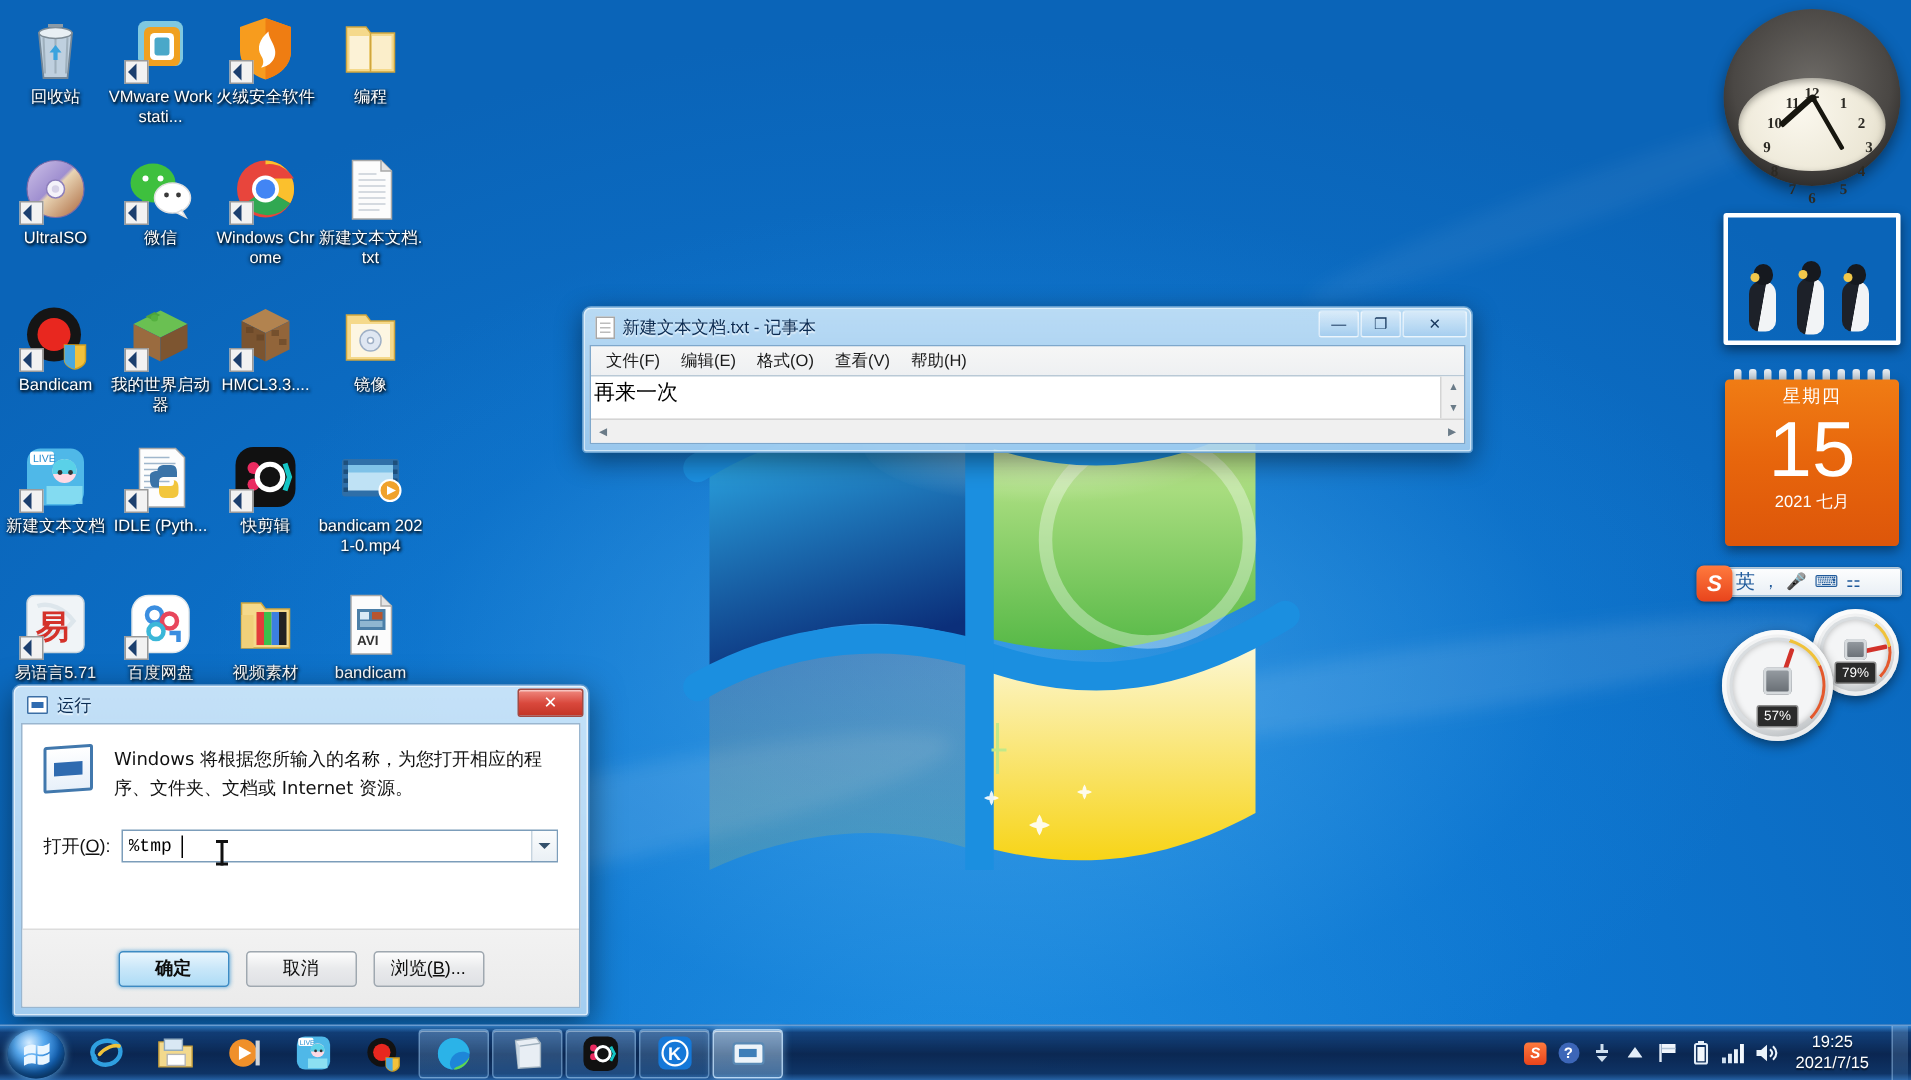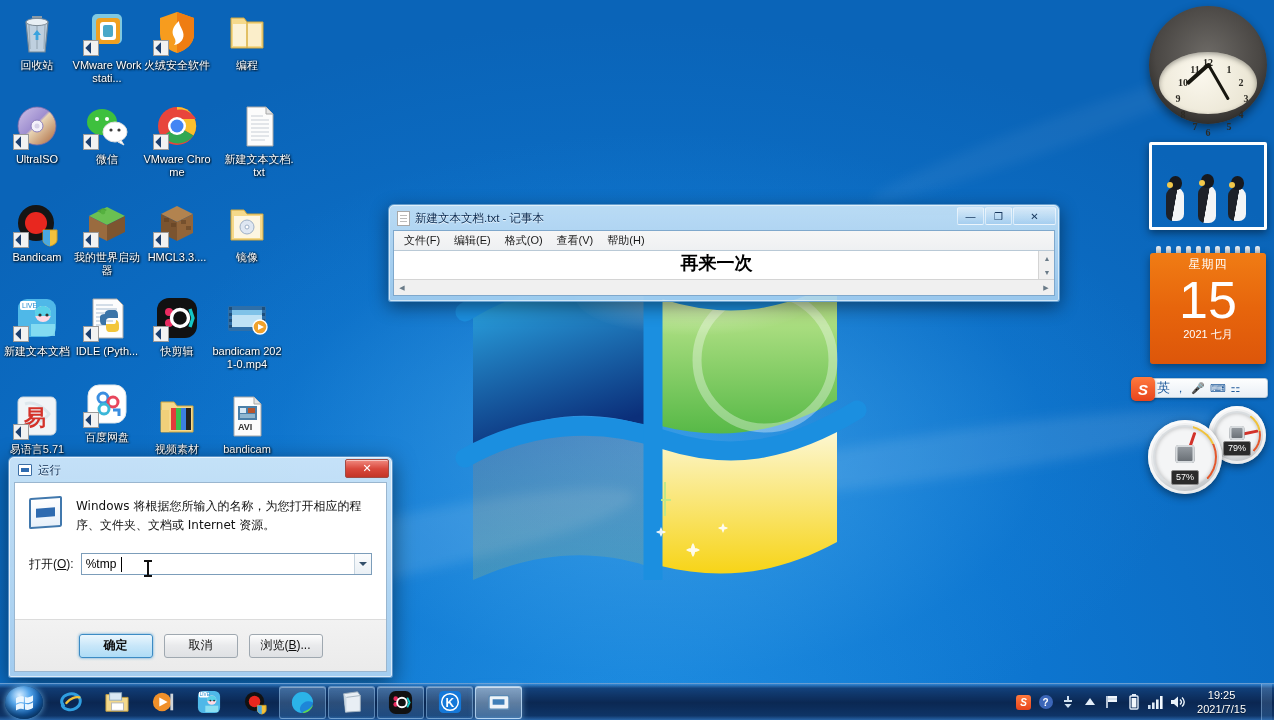--- a/index.html
+++ b/index.html
@@ -53,21 +53,21 @@
   }
   .shortcut-arrow::after {
     content: ""; position: absolute; left: 3px; top: 3px;
     width: 0; height: 0;
     border-left: 8px solid #1c3f6e; border-bottom: 8px solid transparent;
     transform: rotate(-45deg);
   }
 
   
   #notepad {
-    position: absolute; left: 388px; top: 204px; width: 672px; height: 98px;
+    position: absolute; left: 388px; top: 204px; width: 594px; height: 98px;
     background: linear-gradient(180deg, rgba(200,228,248,0.92), rgba(168,208,240,0.90));
     border: 1px solid rgba(90,150,200,0.85);
     border-radius: 6px 6px 3px 3px;
     box-shadow: 0 5px 18px rgba(0,0,0,0.45), inset 0 0 0 1px rgba(255,255,255,0.55);
     padding: 1px;
   }
   #notepad-titlebar {
     height: 24px; position: relative; display: flex; align-items: center;
     padding-left: 7px;
   }
@@ -106,24 +106,23 @@
   }
   #notepad-menu span {
     font-size: 11px; color: #1a1a1a; padding: 2px 7px; cursor: default;
   }
   #notepad-text-wrap {
     position: absolute; left: 0; right: 0; top: 19px; bottom: 0;
     background: #fff; border-top: 1px solid #b9c9d6;
   }
   #notepad-text {
     position: absolute; left: 2px; top: 2px; right: 17px; bottom: 16px;
-    font-size: 18px; font-weight: bold; color: #000;
+    font-size: 14px; font-weight: normal; color: #000;
     font-family: "DejaVu Sans", sans-serif;
     line-height: 19px;
-    text-align: center;
   }
   .np-vscroll {
     position: absolute; right: 0; top: 0; bottom: 16px; width: 16px;
     background: #f0f0f0; border-left: 1px solid #d4d4d4;
     display: flex; flex-direction: column; justify-content: space-between;
   }
   .np-hscroll {
     position: absolute; left: 0; right: 0; bottom: 0; height: 16px;
     background: #f0f0f0; border-top: 1px solid #d4d4d4;
     display: flex; justify-content: space-between; align-items: center;
@@ -189,21 +188,21 @@
   }
   #run-open-label { font-size: 12px; color: #111; white-space: nowrap; }
   #run-open-label u { text-decoration: underline; }
   #run-combo {
     flex: 1; height: 22px; border: 1px solid #7c9dba; background: #fff;
     display: flex; align-items: center; position: relative;
   }
   #run-input {
     flex: 1; border: 0; outline: 0; font-size: 12px; color: #000;
     padding: 0 4px; background: transparent;
-    font-family: Liberation Sans, sans-serif;
+    font-family: Liberation Mono, monospace;
   }
   #run-caret {
     position: absolute; left: 39px; top: 3px; width: 1px; height: 15px;
     background: #000;
   }
   #run-combo-arrow {
     width: 17px; height: 20px; border-left: 1px solid #c6d4df;
     display: flex; align-items: center; justify-content: center;
     background: linear-gradient(180deg,#fbfcfd,#eaf0f5); cursor: pointer;
   }
@@ -576,24 +575,24 @@
           <path d="M24,5 A19,19 0 0 1 40.5,33.5 L24,24 Z" fill="#fbc02d"></path>
           <path d="M40.5,33.5 A19,19 0 0 1 10,34 L24,24 Z" fill="#31a852"></path>
           <path d="M24,5 A19,19 0 0 1 43,24 L24,24 Z" fill="#fbc02d" opacity="0"></path>
           <path d="M24,5 L43,16 L24,24 Z" fill="#e8453c" opacity="0"></path>
           <path d="M13,13 A19,19 0 0 1 43,17 L24,17 Z" fill="#e8453c"></path>
           <circle cx="24" cy="24" r="9" fill="#fff"></circle>
           <circle cx="24" cy="24" r="6.5" fill="#4285f4"></circle>
         </svg>
         <span class="shortcut-arrow"></span>
       </div>
-      <div class="lbl">VMware Chrome</div>
-    </div>
-
-    <div class="dicon" style="left:212px;top:98px;margin-left:12px;">
+      <div class="lbl">Windows Chrome</div>
+    </div>
+
+    <div class="dicon" style="left:212px;top:98px;">
       <div class="glyph">
         <svg viewBox="0 0 48 48" width="48" height="48">
           <path d="M12,5 L31,5 L38,12 L38,44 L12,44 Z" fill="#fcfcfc" stroke="#a8a8a8"></path>
           <path d="M31,5 L31,12 L38,12" fill="#e4e4e4" stroke="#a8a8a8"></path>
           <g stroke="#c7ced6" stroke-width="1.1">
             <path d="M16,14 H28 M16,18 H34 M16,22 H34 M16,26 H34 M16,30 H34 M16,34 H34 M16,38 H30"></path>
           </g>
         </svg>
       </div>
       <div class="lbl">新建文本文档.txt</div>
@@ -730,21 +729,21 @@
         <svg viewBox="0 0 48 48" width="48" height="48">
           <rect x="5" y="5" width="38" height="38" rx="5" fill="#f0f4f7" stroke="#c7d3dc"></rect>
           <path d="M12,12 C20,9 30,14 36,22 C30,30 18,34 12,30" fill="none" stroke="#dde6ec" stroke-width="3"></path>
           <text x="11" y="33" font-size="22" fill="#d4322a" font-family="DejaVu Sans" font-weight="bold">易</text>
         </svg>
         <span class="shortcut-arrow"></span>
       </div>
       <div class="lbl">易语言5.71</div>
     </div>
 
-    <div class="dicon" style="left:72px;top:376px;">
+    <div class="dicon" style="left:72px;top:388px;">
       <div class="glyph">
         <svg viewBox="0 0 48 48" width="48" height="48">
           <rect x="5" y="5" width="38" height="38" rx="11" fill="#fff" stroke="#dfe6ea"></rect>
           <circle cx="20" cy="18" r="5" fill="none" stroke="#3b8ee0" stroke-width="3"></circle>
           <circle cx="30" cy="22" r="5" fill="none" stroke="#e8465c" stroke-width="3"></circle>
           <circle cx="21" cy="29" r="5" fill="none" stroke="#3bb7d8" stroke-width="3"></circle>
           <path d="M30,30 L36,30 L36,36" fill="none" stroke="#3b8ee0" stroke-width="3"></path>
         </svg>
         <span class="shortcut-arrow"></span>
       </div>

